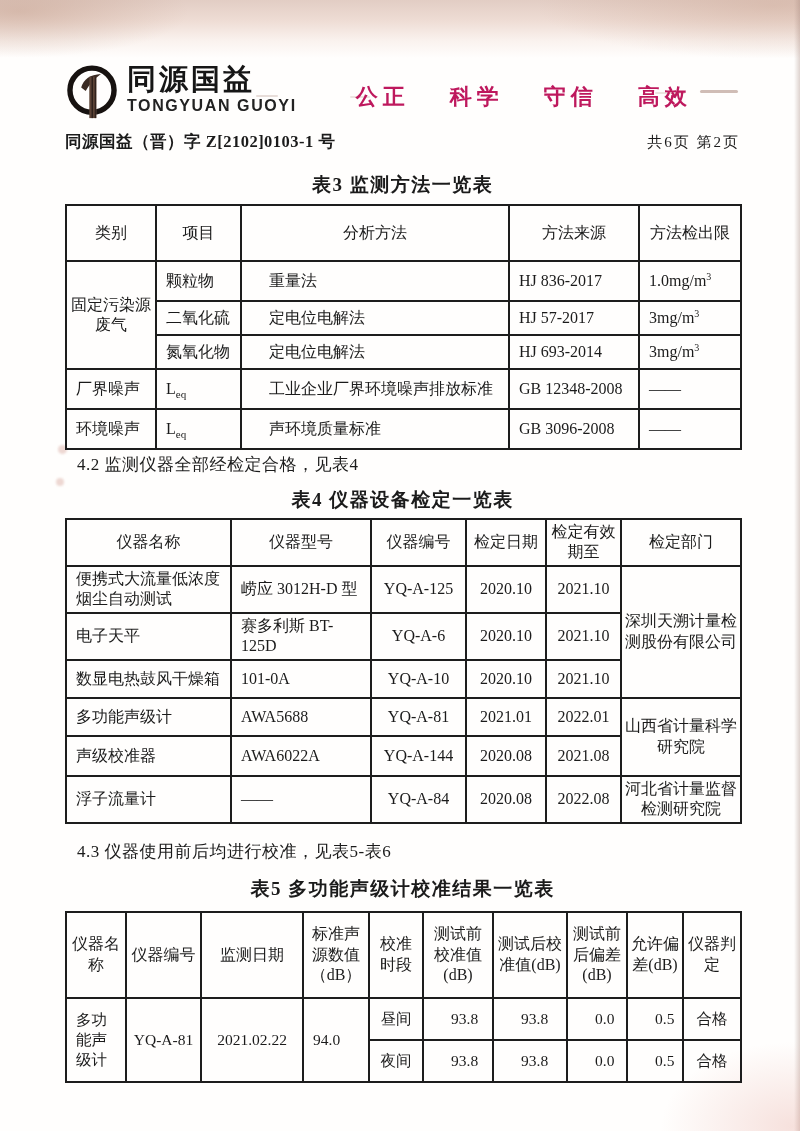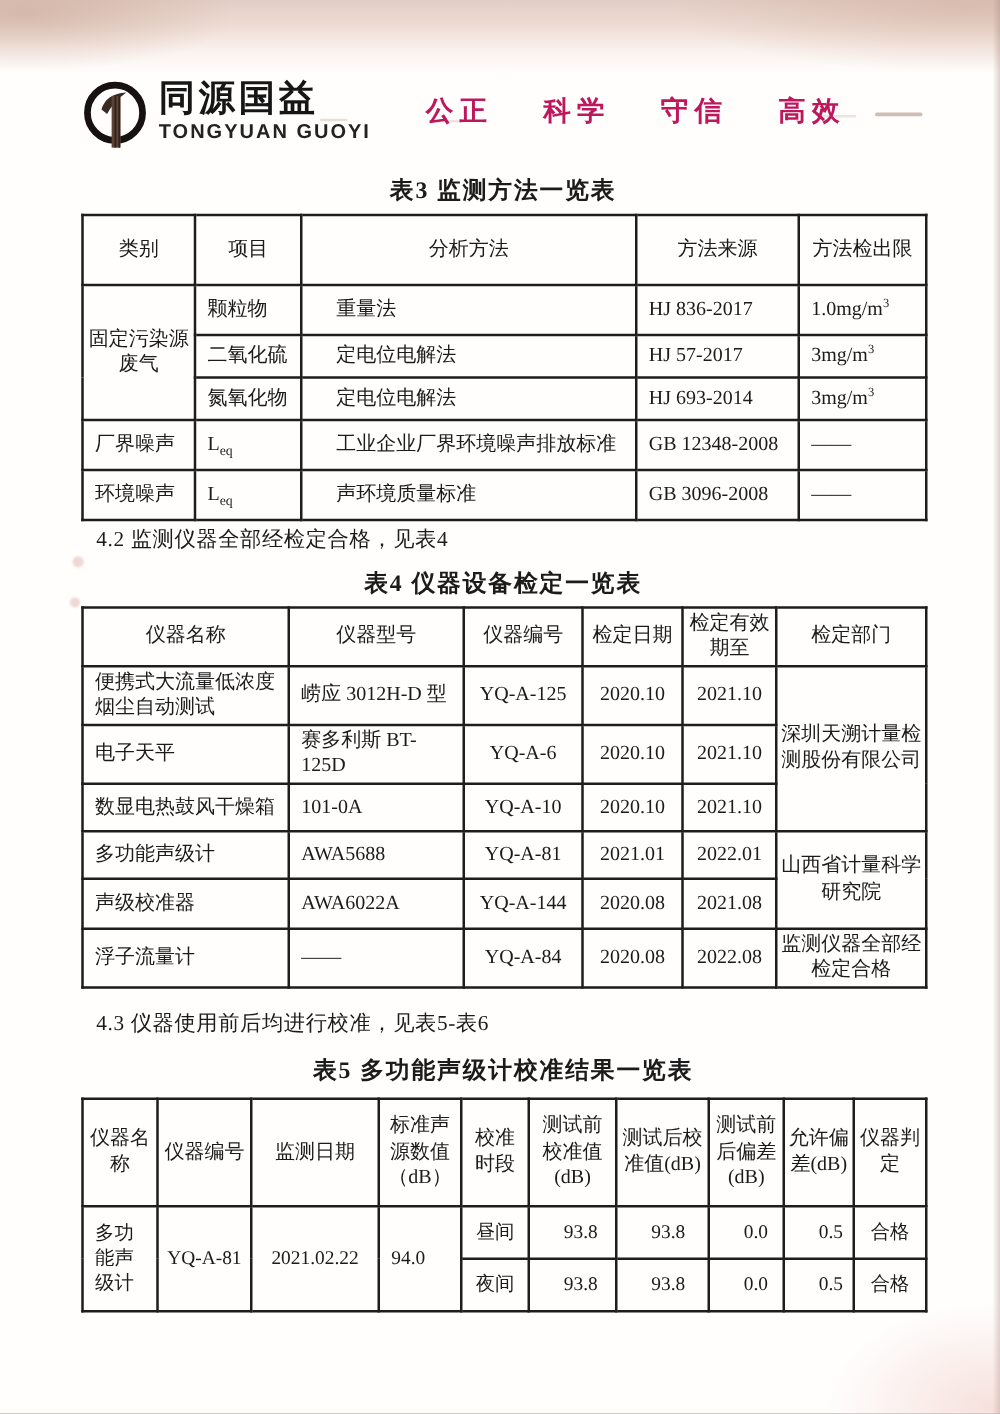--- a/index.html
+++ b/index.html
@@ -20,21 +20,21 @@
   .right-edge { position:absolute; right:0; top:0; width:6px; height:1131px;
     background:linear-gradient(90deg, rgba(180,150,140,0), rgba(160,130,120,.35)); }
   .bottom-smudge { position:absolute; right:0; bottom:0; width:140px; height:90px;
     background:radial-gradient(ellipse at 95% 95%, rgba(230,170,160,.35), rgba(230,170,160,0) 70%); }
   .mark { position:absolute; background:rgba(150,110,95,.45); border-radius:2px; }
   .dot { position:absolute; background:rgba(200,130,115,.30); border-radius:50%; filter:blur(1px); }
 
   .content { position:relative; padding:64px 60px 0 65px; }
 
   
-  .brand-row { display:flex; align-items:flex-start; height:56px; }
+  .brand-row { display:flex; align-items:center; height:56px;gap:15px; }
   .brand { display:flex; align-items:flex-start; }
   .logo-svg { width:54px; height:56px; flex:0 0 auto; }
   .brand-text { margin-left:8px; }
   .brand-cn { font-family:"Liberation Sans","DejaVu Sans",sans-serif; font-weight:800;
     font-size:29px; letter-spacing:3px; line-height:1.1; color:#161616; }
   .brand-en { font-family:"Liberation Sans","DejaVu Sans",sans-serif; font-weight:700;
     font-size:16px; letter-spacing:1.6px; color:#222; margin-top:1px; }
   .slogan { display:flex; align-items:center; margin:10px 0 0 44px;
     font-family:"Liberation Sans","DejaVu Sans",sans-serif; font-weight:800;
     font-size:22px; letter-spacing:5px; color:#be185d; }
@@ -100,20 +100,24 @@
         </div>
       </div>
       <div class="slogan">
         <span class="word">公正</span>
         <span class="word">科学</span>
         <span class="word">守信</span>
         <span class="word">高效</span>
       </div>
     </div>
 
+    <div class="doc-line">
+      <span class="doc-no">同源国益（晋）字 Z[2102]0103-1 号</span>
+      <span class="page-info">共6页  第2页</span>
+    </div>
 
     <div class="tbl-title t3-title">表3 监测方法一览表</div>
 
     <table class="doc-table t3">
       <colgroup>
           <col style="width:90px">
           <col style="width:85px">
           <col style="width:268px">
           <col style="width:130px">
           <col style="width:102px">
@@ -220,21 +224,21 @@
         <td>YQ-A-144</td>
         <td>2020.08</td>
         <td>2021.08</td>
       </tr>
       <tr class="h45">
         <td class="left">浮子流量计</td>
         <td class="left">——</td>
         <td>YQ-A-84</td>
         <td>2020.08</td>
         <td>2022.08</td>
-        <td>监测仪器全部经检定合格</td>
+        <td>河北省计量监督检测研究院</td>
       </tr>
     </tbody>
       </table>
 
     <p class="sec-text s43">4.3 仪器使用前后均进行校准，见表5-表6</p>
 
     <div class="tbl-title t5-title">表5 多功能声级计校准结果一览表</div>
 
     <table class="doc-table t5">
       <colgroup>

